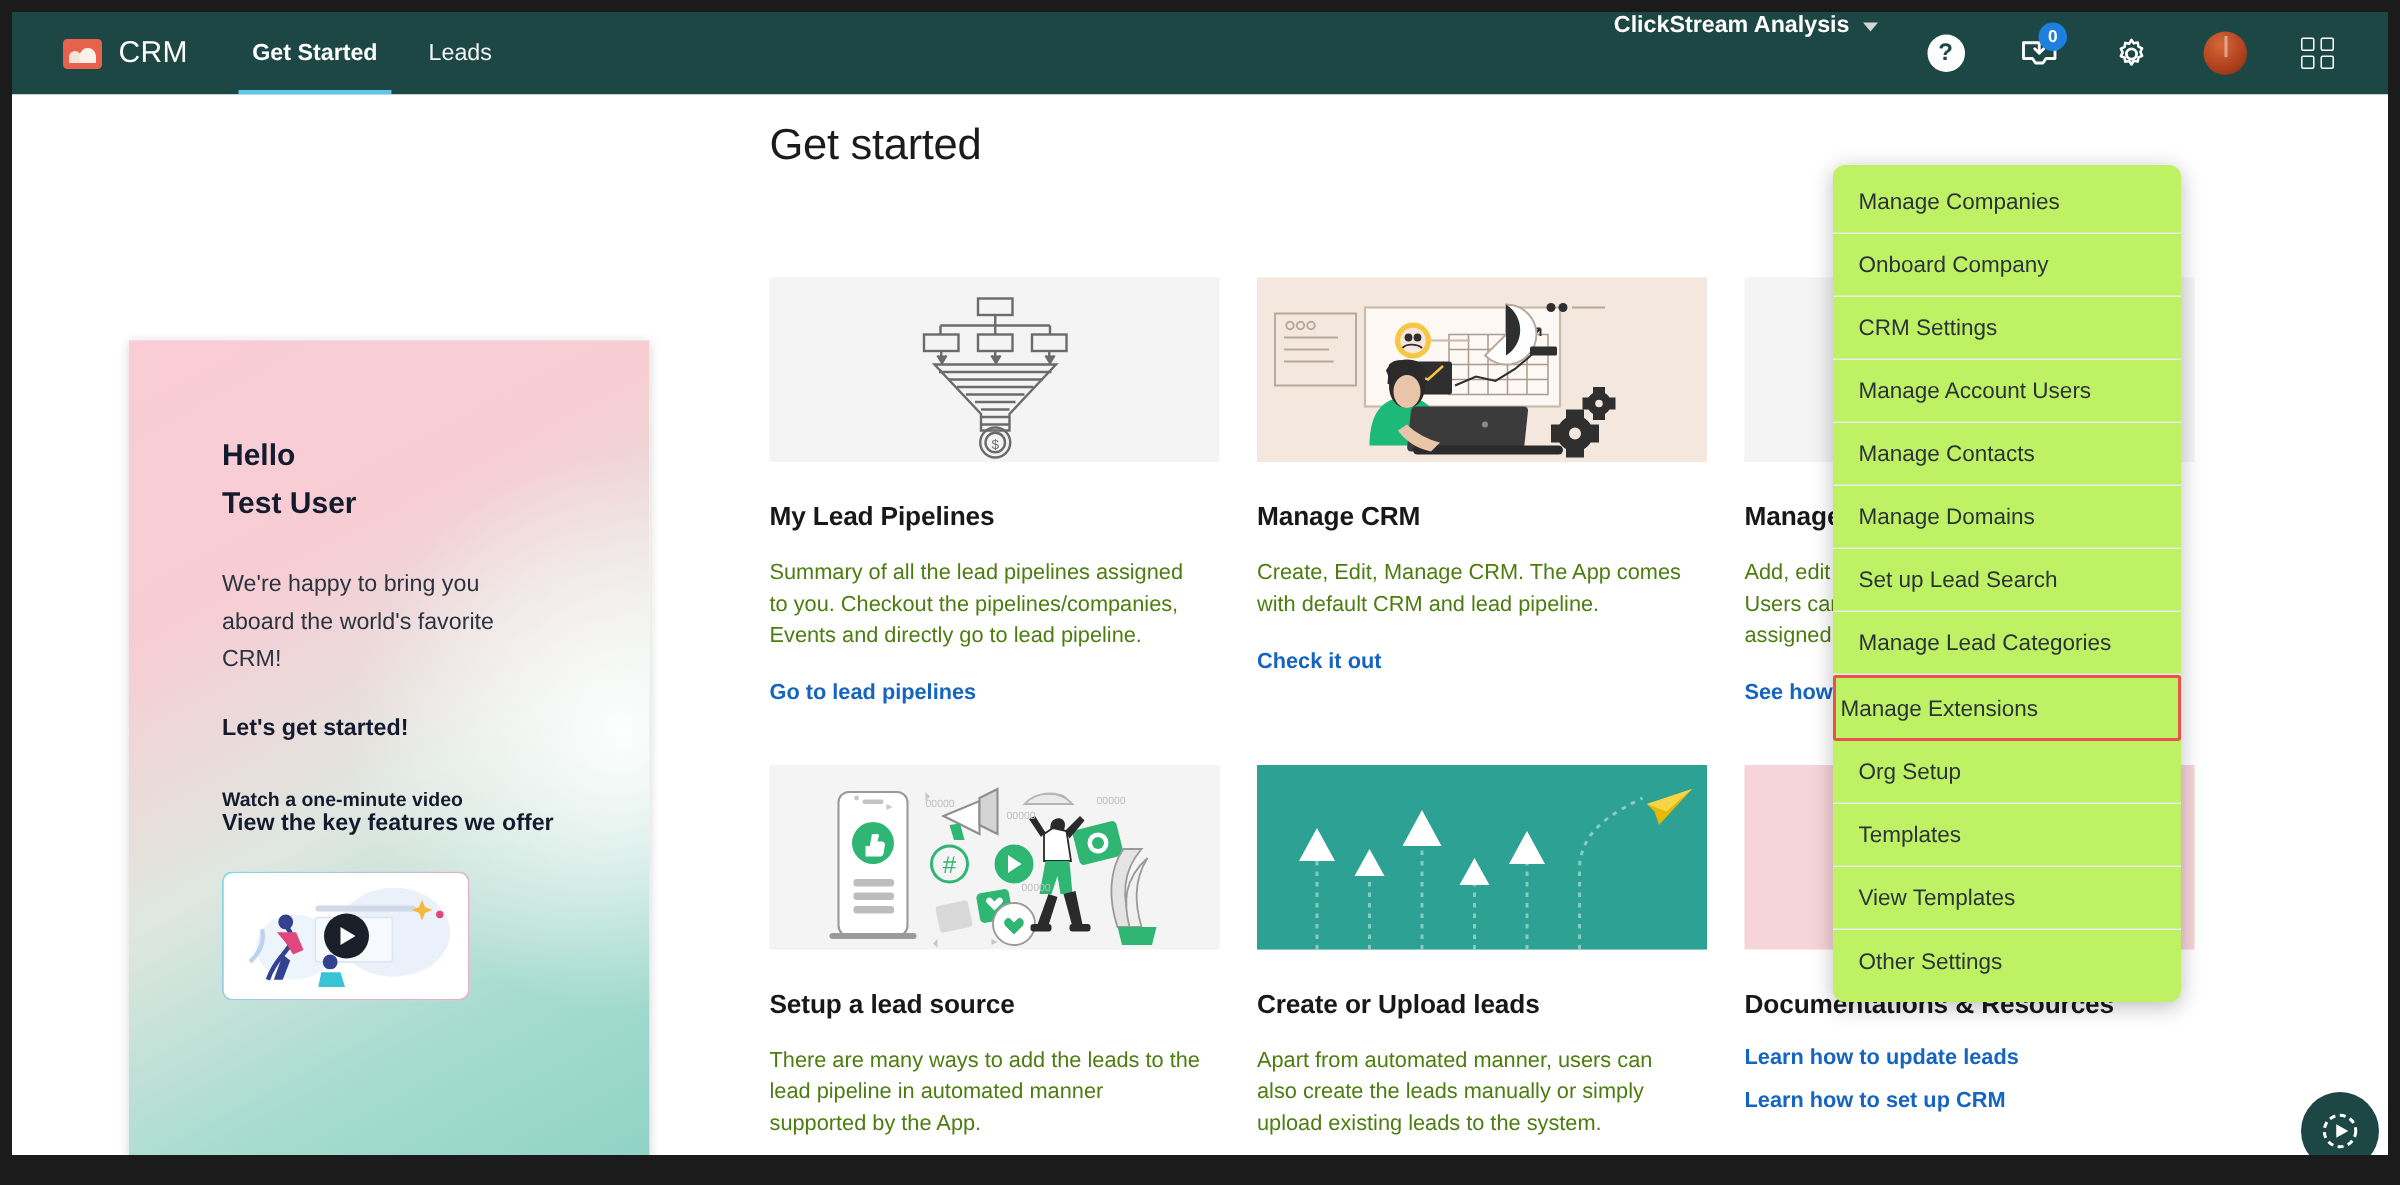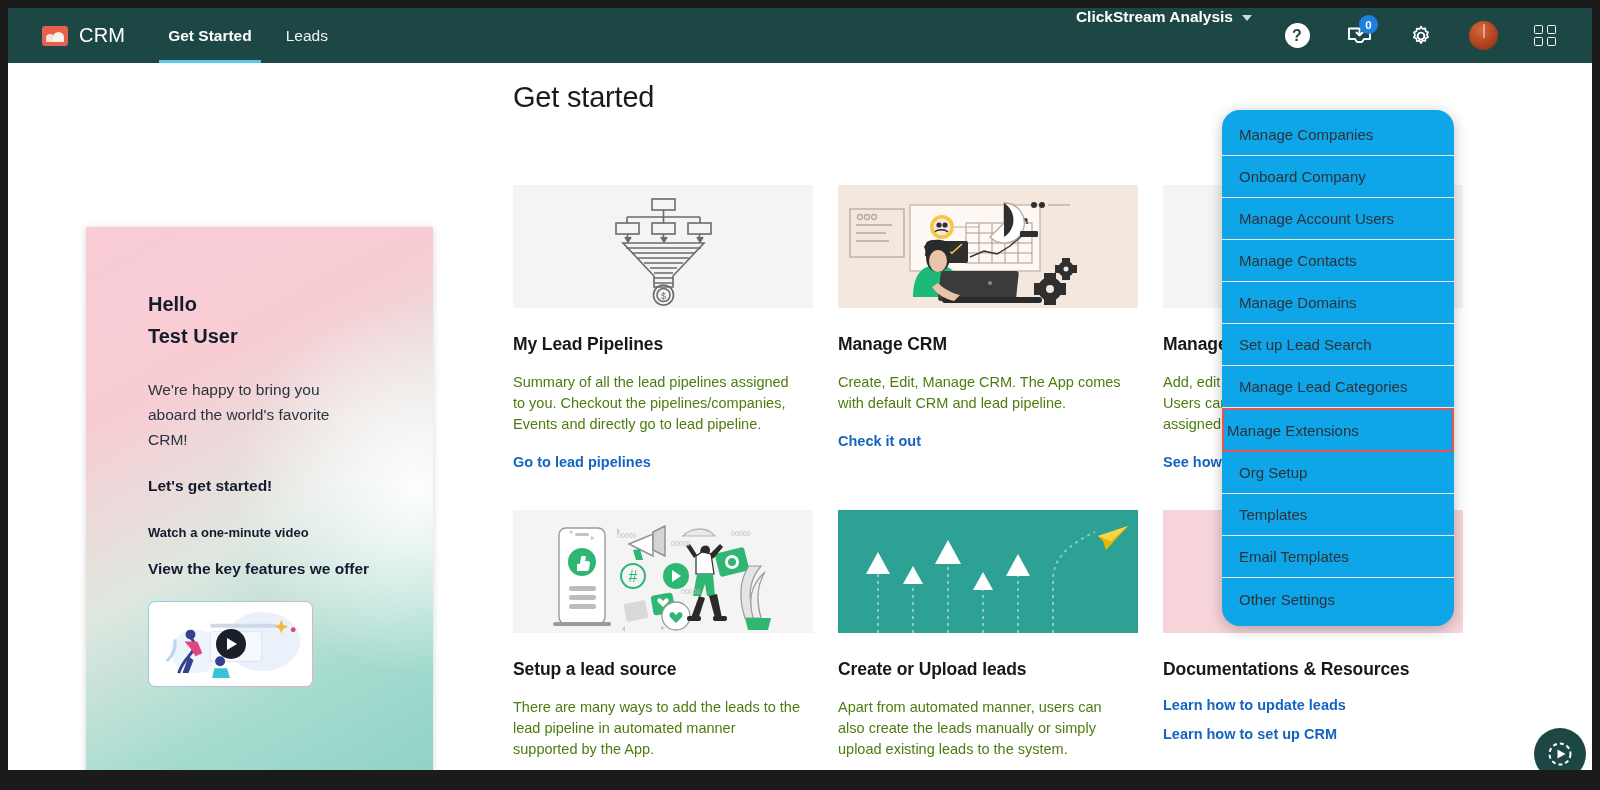--- a/index.html
+++ b/index.html
@@ -178,21 +178,21 @@
       radial-gradient(ellipse 85% 55% at 95% 48%, rgba(255,255,255,.96) 0%, rgba(255,255,255,0) 62%),
       linear-gradient(152deg, #f9ccd6 0%, #f7cdd3 28%, #dfe7e0 54%, #a8dcd0 78%, #8fd3c6 100%);
     box-shadow: 0 1px 7px rgba(0,0,0,.16);
     padding: 66px 0 0 62px;
   }
   .wc-hello { font-size: 20px; font-weight: 700; color: #141b2e; margin-bottom: 9px; }
   .wc-user  { font-size: 20px; font-weight: 700; color: #141b2e; margin-bottom: 21px; }
   .wc-sub   { font-size: 15.5px; color: #2b3440; line-height: 25px; max-width: 205px; margin-top: 29px; }
   .wc-cta   { font-size: 15.5px; font-weight: 700; color: #141b2e; margin-top: 25px; }
   .wc-link1 { font-size: 13px; font-weight: 700; color: #141b2e; margin-top: 30px; cursor: pointer; }
-  .wc-link2 { font-size: 15.5px; font-weight: 700; color: #141b2e; margin-top: 20px; cursor: pointer; }
+  .wc-link2 { font-size: 15.5px; font-weight: 700; color: #141b2e; margin-top: 0; cursor: pointer; }
 
   .video-thumb {
     margin-top: 23px;
     width: 165px; height: 86px;
     background: #ffffff;
     border-radius: 7px;
     border: 1.6px solid transparent;
     background-image: linear-gradient(#fff,#fff), linear-gradient(120deg,#7fd7e8,#f2a9c4);
     background-origin: border-box;
     background-clip: padding-box, border-box;
@@ -263,22 +263,22 @@
   .bg-grey  { background: #f4f4f4; }
   .bg-cream { background: #f4e7dd; }
   .bg-teal  { background: #2da193; }
   .bg-pink  { background: #f6d4d9; }
 
   
   .dropdown {
     position: absolute;
     left: 1214px; top: 47px;
     width: 232px;
-    background: #0ea5e9;
-    border-radius: 18px;
+    background: #bef264;
+    border-radius: 8px;
     box-shadow: 0 3px 14px rgba(0,0,0,.26);
     padding: 4px 0 6px 0;
     z-index: 40;
     overflow: hidden;
   }
   .dd-item {
     height: 42px;
     display: flex; align-items: center;
     padding: 0 0 0 17px;
     font-size: 15px;
@@ -593,29 +593,30 @@
           <div class="card-title">Documentations &amp; Resources</div>
           <span class="card-link">Learn how to update leads</span>
           <span class="card-link">Learn how to set up CRM</span>
         </div>
 
       </div>
 
       <div class="dropdown">
         <div class="dd-item">Manage Companies</div>
         <div class="dd-item">Onboard Company</div>
+        <div class="dd-item">CRM Settings</div>
         <div class="dd-item">Manage Account Users</div>
         <div class="dd-item">Manage Contacts</div>
         <div class="dd-item">Manage Domains</div>
         <div class="dd-item">Set up Lead Search</div>
         <div class="dd-item">Manage Lead Categories</div>
         <div class="dd-item highlighted">Manage Extensions</div>
         <div class="dd-item">Org Setup</div>
         <div class="dd-item">Templates</div>
-        <div class="dd-item">Email Templates</div>
+        <div class="dd-item">View Templates</div>
         <div class="dd-item">Other Settings</div>
       </div>
 
       <div class="fab">
         <svg width="28" height="28" viewBox="0 0 28 28" fill="none">
           <circle cx="14" cy="14" r="10.5" stroke="#ffffff" stroke-width="2" stroke-dasharray="4 3"></circle>
           <path d="M11.5 9.5l8 4.5-8 4.5z" fill="#ffffff"></path>
         </svg>
       </div>
 

